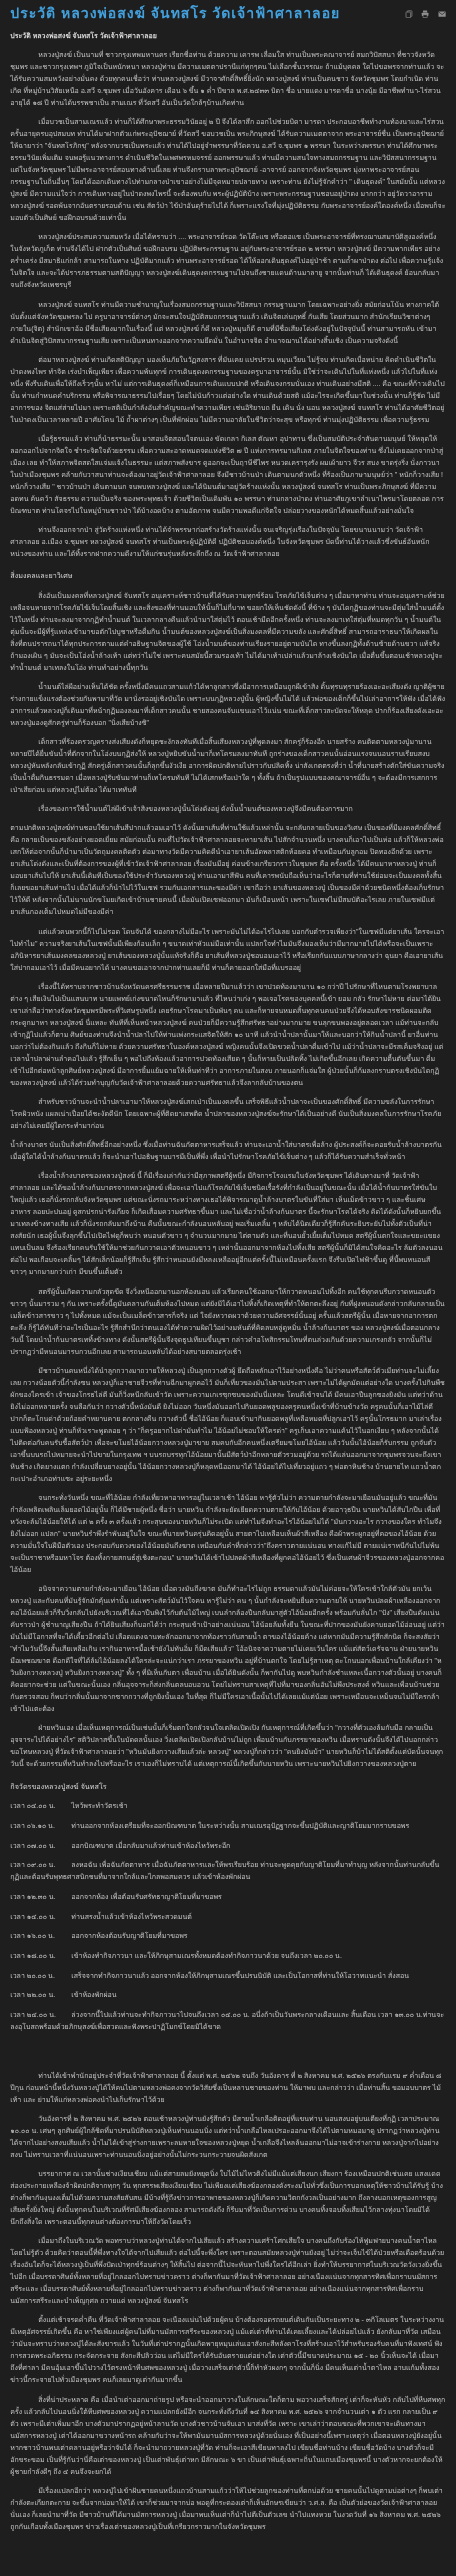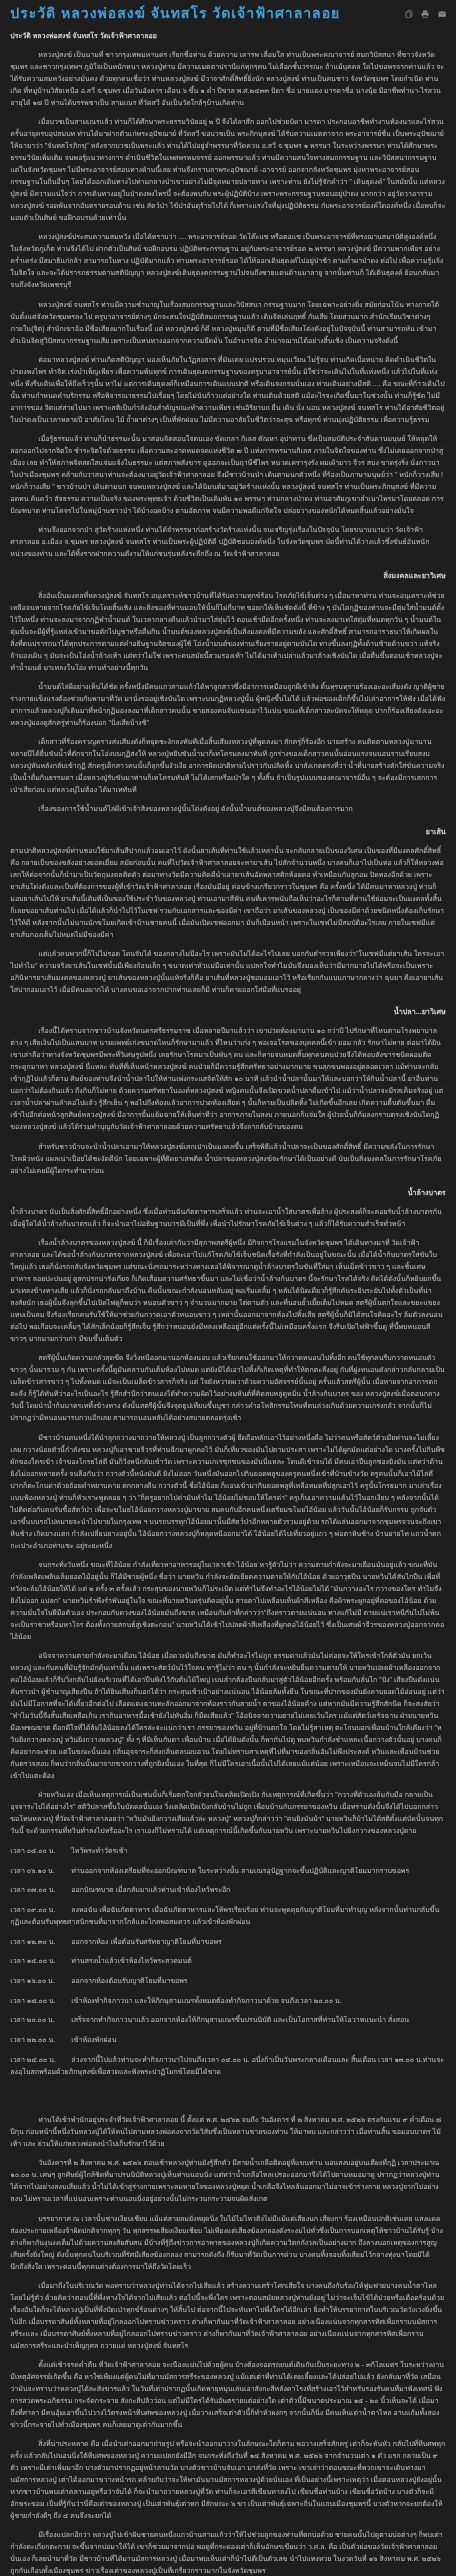--- a/index.html
+++ b/index.html
@@ -34,24 +34,23 @@
     font-size: 7px;
     line-height: 12px;
     margin: 7.2px 0;
     text-align: left;
   }
   .para.indent { text-indent: 28px; }
   .para.bold { font-weight: bold; color: #d9d9d9; }
   .sec-heading {
     font-size: 7.2px;
     line-height: 12px;
-    font-weight: bold;
+    font-weight: normal;
     color: #d9d9d9;
     margin: 10.3px 0 5.2px 0;
-    text-align: right;
   }
   .schedule-row { font-size: 7px; line-height: 12px; margin: 7.7px 0; }
   .sched-time { display: inline-block; min-width: 61px; }
   .spacer { height: 21.6px; }
 </style>
 </head>
 <body>
 
 <div class="page">
   <header class="page-header">
@@ -86,34 +85,32 @@
       <p class="para indent">หลวงปู่สงฆ์ประสบความสมหวัง เมื่อได้ทราบว่า .... พระอาจารย์รอด วัดโต๊ะแซ หรือตอแซ เป็นพระอาจารย์ที่ทรงฌานสมาบัติสูงองค์หนึ่ง ในจังหวัดภูเก็ต ท่านจึงได้ไป ฝากตัวเป็นศิษย์ ขอฝึกอบรม ปฏิบัติพระกรรมฐาน อยู่กับพระอาจารย์รอด ๒ พรรษา หลวงปู่สงฆ์ มีความพากเพียร อย่างคร่ำเคร่ง มีสมาธิแก่กล้า สามารถในทาง ปฏิบัติมากแล้ว ท่านพระอาจารย์รอด ได้ให้ออกเดินธุดงค์ไปอยู่ป่าช้า ตามถ้ำผาป่าดง ต่อไป เพื่อความรู้แจ้งในจิตใจ และจะได้ปรารภธรรมตามสติปัญญา หลวงปู่สงฆ์เดินธุดงคกรรมฐานไปจนถึงชายแดนด้านมาลายู จากนั้นท่านก็ ได้เดินธุดงค์ ย้อนกลับมาจนถึงจังหวัดเพชรบุรี</p>
       <p class="para indent">หลวงปู่สงฆ์ จนทสโร ท่านมีความชำนาญในเรื่องสมถกรรมฐานและวิปัสสนา กรรมฐานมาก โดยเฉพาะอย่างยิ่ง สมัยก่อนโน้น ทางภาคใต้นับตั้งแต่จังหวัดชุมพรลง ไป ครูบาอาจารย์ต่างๆ มักจะสนใจปฏิบัติสมถกรรมฐานแล้ว เดินจิตเล่นฤทธิ์ กันเสีย โดยส่วนมาก สำนักเรียนวิชาต่างๆ ภายใน(จิต) สำนักเขาอ้อ มีชื่อเสียงมากในเรื่องนี้ แต่ หลวงปู่สงฆ์ ก็ดี หลวงปู่หมุนก็ดี ตามที่มีชื่อเสียงโด่งดังอยู่ในปัจจุบันนี้ ท่านสามารถหัน เข้ามาดำเนินจิตสู่วิปัสสนากรรมฐานเสีย เพราะเป็นหนทางออกจากความยึดมั่น ในอำนาจจิต อำนาจฌานได้อย่างสิ้นเชิง เป็นความจริงดังนี้</p>
       <p class="para indent">ต่อมาหลวงปู่สงฆ์ ท่านเกิดสติปัญญา มองเห็นภัยในวัฏสงสาร ที่มันเคย แปรปรวน หมุนเวียน ไม่รู้จบ ท่านเกิดเบื่อหน่าย คิดดำเนินชีวิตในป่าดงพงไพร ทำจิต เร่งบำเพ็ญเพียร เพื่อความพ้นทุกข์ การเดินธุดงคกรรมฐานของครูบาอาจารย์นั้น มิใช่ว่าจะเดินไปในที่แห่งหนึ่ง แล้วไปในที่แห่งหนึ่ง พึงรีบเดินเพื่อให้ถึงเร็วๆนั้น หาไม่ แต่การเดินธุดงค์ก็เหมือนการเดินแบบปกติ หรือเดินจงกรมนั่นเอง ท่านเดินอย่างมีสติ .... คือ ขณะที่ก้าวเดินไปนั้น ท่านกำหนดคำบริกรรม หรือพิจารณาธรรมไปเรื่อยๆ โดยไม่นับก้าวแต่อย่างใด ท่านเดินด้วยสติ แม้อะไรจะเกิดขึ้นมาในช่วงนั้น ท่านก็รู้ชัด ไม่มีอาการของ จิตแส่ส่ายไปมา เพราะสติเป็นกำลังอันสำคัญขณะทำความเพียร เช่นอิริยาบถ ยืน เดิน นั่ง นอน หลวงปู่สงฆ์ จนทสโร ท่านได้อาศัยชีวิตอยู่ในป่าดงเป็นเวลาหลายปี อาศัยโคน ไม้ ถ้ำผาต่างๆ เป็นที่พักผ่อน ไม่มีความอาลัยในชีวิตว่าจะสุข หรือทุกข์ ท่านมุ่งปฏิบัติธรรม เพื่อความรู้ธรรม</p>
       <p class="para indent">เมื่อรู้ธรรมแล้ว ท่านก็นำธรรมะนั้น มาสอนจิตสอนใจตนเอง ขัดเกลา กิเลส ตัณหา อุปาทาน ซึ่งเป็นสมบัติประจำสันดานมนุษย์ ให้หลุดให้ลอกออกไปจากจิตใจ ชำระจิตใจด้วยธรรม เพื่อความสะอาดหมดจดแห่งชีวิต ๗ ปี แห่งการทรมานกิเลส ภายในจิตใจของท่าน ซึ่งไม่เคยออกจากป่าสู่เมือง เลย ทำให้สภาพจิตสดใสแจ่มแจ้งในธรรมะ แต่สภาพสังขาร ดูออกจะเป็นฤาษีชีไพร หนวดเครารุงรัง ผมเผ้ายาว จีวร สบง ขาดรุ่งริ่ง นั่งภาวนาในป่าเมืองชุมพร คล้ายกับวาสนาท่านจะต้องมาอยู่วัดเจ้าฟ้าศาลาลอย จึงมีชาวบ้านป่า เดินตามนกตัวหนึ่ง ที่ร้องเป็นภาษามนุษย์ว่า " หนักก็วางเสีย ! หนักก็วางเสีย " ชาวบ้านป่า เดินตามนก จนพบหลวงปู่สงฆ์ และได้นิมนต์มาอยู่วัดร้างแห่งนั้น หลวงปู่สงฆ์ จนทสโร ท่านเป็นพระภิกษุสงฆ์ ที่มีความอดทน ค้นคว้า สัจธรรม ความเป็นจริง ของพระพุทธเจ้า ด้วยชีวิตเป็นเดิมพัน ๑๐ พรรษา ท่ามกลางป่าดง ท่านอาศัยภูเขาลำเนาไพรมาโดยตลอด การบิณฑบาต ท่านโคจรไปในหมู่บ้านชาวป่า ได้บ้างอดบ้าง ตามอัตภาพ จนมีความพอดีแก่จิตใจ ปล่อยวางของหนักได้หมดสิ้นแล้วอย่างมั่นใจ</p>
       <p class="para indent">ท่านจึงออกจากป่า สู่วัดร้างแห่งหนึ่ง ท่านได้จำพรรษาก่อสร้างวัดร้างแห่งนั้น จนเจริญรุ่งเรืองในปัจจุบัน โดยขนานนามว่า วัดเจ้าฟ้าศาลาลอย อ.เมือง จ.ชุมพร หลวงปู่สงฆ์ จนทสโร ท่านเป็นพระผู้ปฏิบัติดี ปฏิบัติชอบองค์หนึ่ง ในจังหวัดชุมพร บัดนี้ท่านได้วางแล้วซึ่งขันธ์อันหนักหน่วงของท่าน และได้ทิ้งรากฝากความดีงามให้แก่ชนรุ่นหลังระลึกถึง ณ วัดเจ้าฟ้าศาลาลอย</p>
       <h2 class="sec-heading">สิ่งมงคลและยาวิเศษ</h2>
       <p class="para indent">สิ่งอันเป็นมงคลที่หลวงปู่สงฆ์ จันทสโร อนุเคราะห์ชาวบ้านที่ได้รับความทุกข์ร้อน โรคภัยไข้เจ็บต่าง ๆ เมื่อมาหาท่าน ท่านจะอนุเคราะห์ช่วยเหลือจนหายจากโรคภัยไข้เจ็บโดยสิ้นเชิง และสิ่งของที่ท่านมอบให้นั้นก็ไม่กี่บาท ขอยกให้เห็นชัดดังนี้ ที่ข้าง ๆ บันไดกุฏิของท่านจะมีตุ่มใส่น้ำมนต์ตั้งไว้ใบหนึ่ง ท่านจะลงมาจากกุฏิทำน้ำมนต์ ในเวลากลางคืนแล้วนำมาใส่ตุ่มไว้ ตอนเช้ามืดอีกครั้งหนึ่ง ท่านจะลงมาเทใส่ตุ่มที่หมดทุกวัน ๆ น้ำมนต์ในตุ่มนั้นจะมีผู้ที่รู้แหล่งเข้ามาขอตักไปบูชาหรือดื่มกิน น้ำมนต์ของหลวงปู่สงฆ์เป็นสิ่งมงคลที่มีความขลัง และศักดิ์สิทธิ์ สามารถอาราธนาให้เกิดผลในสิ่งที่ตนปรารถนาได้ทุกประการตามแต่คำอธิษฐานจิตของผู้ใช้ โอ่งน้ำมนต์ของท่านเรียงรายอยู่ตามบันได ทางขึ้นลงกุฏิทั้งด้านซ้ายด้านขวา แท้จริงถ้ามองเผิน ๆ มันจะเป็นโอ่งน้ำล้างเท้า แต่ทว่าไม่ใช่ เพราะคนสมัยนี้สวมรองเท้า ไม่ได้มาเท้าเปล่าแล้วมาล้างเชิงบันได เมื่อตื่นขึ้นตอนเช้าหลวงปู่จะทำน้ำมนต์ มาเทลงในโอ่ง ท่านทำอย่างนี้ทุกวัน</p>
       <p class="para indent">น้ำมนต์ไล่ผีอย่างเห็นได้ชัด ครั้งหนึ่งมีคนแถวสามแก้วได้พาลูกสาวซึ่งมีอาการเหมือนถูกผีเข้าสิง ดิ้นทุรนทุรายร้องเอะอะเสียงดัง ญาติผู้ชายร่างกายแข็งแรงต้องช่วยกันพามาที่วัด มานั่งรออยู่เชิงบันได เพราะบนกุฏิหลวงปู่นั้น ผู้หญิงขึ้นไม่ได้ แล้วพ่อของเด็กก็ขึ้นไปเล่าอาการให้ฟัง เมื่อได้ฟังอาการแล้วหลวงปู่ก็เดินมาที่หน้ากุฏิมองลงมาที่เด็กสาวคนนั้น ชายสองคนจับแขนเอาไว้แน่น ขณะที่เด็กสาวสะบัดจะให้หลุด ปากก็ร้องเสียงดังเอะอะ หลวงปู่มองดูสักครู่ท่านก็ร้องบอก "นิ่งเสียบ้างซิ"</p>
       <p class="para indent">เด็กสาวที่ร้องครวญครางส่งเสียงดังก็หยุดชะงักลงทันทีเมื่อสิ้นเสียงหลวงปู่ที่พูดลงมา สักครู่ก็ร้องอีก นายสร้าง คนติดตามหลวงปู่มานานหลายปีได้ยื่นขันน้ำที่ตักจากในโอ่งบนกุฏิส่งให้ หลวงปู่หยิบขันน้ำมาก็เทโครมลงมาทันที ถูกร่างของเด็กสาวคนนั้นอ่อนแรงจนนอนราบเรียบสงบ หลวงปู่หันหลังกลับเข้ากุฏิ สักครู่เด็กสาวคนนั้นก็ลุกขึ้นงัวเงีย อาการผิดปกติหายไปราวกับปลิดทิ้ง น่าสังเกตตรงที่ว่า น้ำที่นายสร้างตักใส่ขันความจริงเป็นน้ำดื่มกินธรรมดา เมื่อหลวงปู่รับขันมาท่านก็เทโครมทันที ไม่ได้เสกหรือเป่าใด ๆ ทั้งสิ้น ถ้าเป็นรูปแบบของคณาจารย์อื่น ๆ จะต้องมีการเสกการเป่าเสียก่อน แต่หลวงปู่ไม่ต้อง ได้มาเททันที</p>
       <p class="para indent">เรื่องของการใช้น้ำมนต์ไล่ผีเข้าเจ้าสิงของหลวงปู่นั้นโด่งดังอยู่ ดังนั้นน้ำมนต์ของหลวงปู่จึงมีคนต้องการมาก</p>
-      <h2 class="sec-heading">ยาเส้น</h2>
       <p class="para">ตามปกติหลวงปู่สงฆ์ท่านชอบใช้ยาเส้นสีปากแล้วอมเอาไว้ ดังนั้นยาเส้นที่ท่านใช้แล้วเหล่านั้น จะกลับกลายเป็นของวิเศษ เป็นของที่มีมงคลศักดิ์สิทธิ์ คือ กลายเป็นของขลังอย่างยอดเยี่ยม สมัยก่อนนั้น คนที่ไปวัดเจ้าฟ้าศาลาลอยจะหายาเส้น ไปสักจำนวนหนึ่ง บางคนก็เอาไปเป็นห่อ แล้วก็ให้หลวงพ่อเสกให้ต่อจากนั้นก็นำมาเป็นวัตถุมงคลติดตัว ต่อมาทางวัดมีความคิดดีนำเอายาเส้นอัดพลาสติกห้อยคอ ทำเหมือนกับลูกอม ปิดทองอีกด้วย เพราะยาเส้นโด่งดังและเป็นที่ต้องการของผู้ที่เข้าวัดเจ้าฟ้าศาลาลอย เรื่องมันมีอยู่ ค่อนข้างเกรียวกราวในชุมพร คือ ครั้งหนึ่ง ได้มีคนมาหาหลวงปู่ ท่านก็มอบยาเส้นไปให้ ยาเส้นนี้เดิมทีเป็นของใช้ประจำวันของหลวงปู่ ท่านเอามาสีฟัน คนที่เคารพนับถือเห็นว่าอะไรก็ตามที่ท่านใช้ย่อมจะเป็นมงคลทั้งสิ้น ก็เลยขอยาเส้นท่านไป เมื่อได้แล้วก็นำไปไว้ในเซฟ รวมกับเอกสารและของมีค่า เขาถือว่า ยาเส้นของหลวงปู่ เป็นของมีค่าด้วยชนิดหนึ่งต้องเก็บรักษาไว้ให้ดี หลังจากนั้นไม่นานนักขโมยเกิดเข้าบ้านชายคนนี้ เมื่อมันเปิดเซฟออกมา มันก็เบือนหน้า เพราะในเซฟไม่มีสมบัติอะไรเลย ภายในเซฟมีแต่ยาเส้นกองเต็มไปหมดไม่มีของมีค่า</p>
       <p class="para indent">แต่แล้วคนพวกนี้ก็ไปไม่รอด โดนจับได้ ของกลางไม่มีอะไร เพราะมันไม่ได้อะไรไปเลย บอกกับตำรวจเพียงว่า"ในเซฟมีแต่ยาเส้น ใครจะเอาไปทำไม" ความจริงยาเส้นในเซฟนั้นมีเพียงก้อนเล็ก ๆ ขนาดเท่าหัวแม่มือเท่านั้น แปลกใจทำไมมันจึงมองเห็นว่ามีมากมายไปได้หรือจะเป็นเพราะอภินิหารยาเส้นมงคลของหลวงปู่ ยาเส้นของหลวงปู่นั้นแท้จริงก็คือ ยาเส้นที่หลวงปู่ชอบอมเอาไว้ หรือเรียกกันแบบภาษากลางว่า ฉุนยา คือเอายาเส้นใส่ปากอมเอาไว้ เมื่อมีคนอยากได้ บางคนขอเอาจากปากท่านเลยก็มี ท่านก็คายออกใส่มือที่แบรออยู่</p>
-      <h2 class="sec-heading">น้ำปลา...ยาวิเศษ</h2>
       <p class="para indent">เรื่องนี้ได้ทราบจากชาวบ้านจังหวัดนครศรีธรรมราช เมื่อหลายปีมาแล้วว่า เขาปวดท้องมานาน ๑๐ กว่าปี ไปรักษาที่ไหนตามโรงพยาบาลต่าง ๆ เสียเงินไปเป็นแสนบาท นายแพทย์เก่งขนาดไหนก็รักษามาแล้ว ที่ไหนว่าเก่ง ๆ พอเจอโรคของบุคคลนี้เข้า ยอม กลัว รักษาไม่หาย ต่อมาได้ยินเขาเล่าลือว่าทางจังหวัดชุมพรมีพระที่วิเศษรูปหนึ่ง เคยรักษาโรคมาเป็นพันๆ คน และก็หายจนหมดสิ้นทุกคนคนป่วยจึงได้หอบสังขารชนิดผอมติดกระดูกมาหา หลวงปู่สงฆ์ นี่แหละ ทันทีที่เห็นหน้าหลวงปู่สงฆ์ คนป่วยก็มีความรู้สึกศรัทธาอย่างมากมาย ขนลุกขนพองอยู่ตลอดเวลา แม้ท่านจะกลับเข้ากุฏิไปแล้วก็ตาม ศิษย์ของท่านจึงนำน้ำปลาไปให้ท่านเพ่งกระแสจิตให้สัก ๑๐ นาที แล้วนำน้ำปลานั้นมาให้และบอกว่าให้กินน้ำปลานี้ ยาอื่นท่านบอกว่าไม่ต้องกินแล้ว ถึงกินก็ไม่หาย ด้วยความศรัทธาในองค์หลวงปู่สงฆ์ หญิงคนนั้นจึงเปิดขวดน้ำปลาดื่มเข้าไป แม้ว่าน้ำปลาจะมีรสเค็มจริงอยู่ แต่เวลาน้ำปลาผ่านลำคอไปแล้ว รู้สึกเย็น ๆ พอไปถึงท้องแล้วอาการปวดท้องเสียด ๆ นั้นก็หายเป็นปลิดทิ้ง ไม่เกิดขึ้นอีกเลย เกิดความตื้นตันขึ้นมา ดื่มเข้าไปอีกต่อหน้าลูกศิษย์หลวงปู่สงฆ์ มีอาการยิ้มแย้มฉายให้เห็นท่าทีว่า อาการภายในสงบ ภายนอกก็แจ่มใส ผู้ป่วยนั้นก็ก้มลงกราบตรงเชิงบันไดกุฏิของหลวงปู่สงฆ์ แล้วได้ร่วมทำบุญกับวัดเจ้าฟ้าศาลาลอยด้วยความศรัทธาแล้วจึงลากลับบ้านของตน</p>
       <p class="para indent">สำหรับชาวบ้านจะนำน้ำปลาเอามาให้หลวงปู่สงฆ์เสกเป่าเป็นมงคลขึ้น เสร็จพิธีแล้วน้ำปลาจะเป็นของศักดิ์สิทธิ์ มีความขลังในการรักษาโรคผิวหนัง แผลเน่าเปื่อยได้ชะงัดดีนัก โดยเฉพาะผู้ที่ติดยาเสพติด น้ำปลาของหลวงปู่สงฆ์จะรักษาได้เป็นอย่างดี นับเป็นสิ่งมงคลในการรักษาโรคภัยอย่างไม่เคยมีผู้ใดกระทำมาก่อน</p>
-      <h2 class="sec-heading">น้ำล้างบาตร</h2>
       <p class="para">น้ำล้างบาตร นับเป็นสิ่งศักดิ์สิทธิ์อีกอย่างหนึ่ง ซึ่งเมื่อท่านฉันภัตตาหารเสร็จแล้ว ท่านจะเอาน้ำใส่บาตรเพื่อล้าง ผู้ประสงค์ก็จะคอยรับน้ำล้างบาตรกัน เมื่อผู้ใดได้น้ำล้างก้นบาตรแล้ว ก็จะนำเอาไปอธิษฐานบารมีเป็นที่พึ่ง เพื่อนำไปรักษาโรคภัยไข้เจ็บต่าง ๆ แล้วก็ได้รับความสำเร็จทั่วหน้า</p>
       <p class="para indent">เรื่องน้ำล้างบาตรของหลวงปู่สงฆ์ นี้ ก็มีเรื่องเล่ากันว่ามีสุภาพสตรีผู้หนึ่ง มีกิจการโรงแรมในจังหวัดชุมพร ได้เดินทางมาที่ วัดเจ้าฟ้าศาลาลอย และได้ขอน้ำล้างก้นบาตรจากหลวงปู่สงฆ์ เพื่อจะเอาไปแก้โรคภัยไข้เจ็บชนิดเรื้อรังที่กำลังเป็นอยู่ในขณะนั้น เมื่อได้น้ำก้นบาตรใส่ขันใบใหญ่แล้ว เธอก็นั่งรถกลับจังหวัดชุมพร แต่ขณะนั่งรถมาระหว่างทางเธอได้พิจารณาดูน้ำล้างบาตรในขันที่ใส่มา เห็นเม็ดข้าวขาว ๆ และชิ้นเศษอาหาร ลอยปะปนอยู่ ดูสกปรกน่ารังเกียจ ก็เกิดเสื่อมความศรัทธาขึ้นมา และไม่เชื่อว่าน้ำล้างก้นบาตร นี้จะรักษาโรคได้จริง คิดได้ดังนั้นก็หยิบยกขึ้นมาเทลงข้างทางเสีย แล้วก็นั่งรถกลับมาถึงบ้าน คืนนั้นขณะกำลังนอนหลับอยู่ พอเริ่มเคลิ้ม ๆ หลับได้นิดเดียวก็รู้สึกคันระยิบระยับไปทั้งตัวเป็นที่น่าสงสัยนัก เธอผู้นั้นจึงลุกขึ้นไปเปิดไฟดูก็พบว่า หนอนตัวขาว ๆ จำนวนมากมาย ไต่ตามตัว และที่นอนยั้วเยี้ยเต็มไปหมด สตรีผู้นั้นตกใจและขยะแขยงแทบเป็นลม จึงร้องเรียกคนรับใช้ให้มาช่วยกันกวาดเอาตัวหนอนขาว ๆ เหล่านั้นออกมาจากห้องไปทิ้งเสีย สตรีผู้นั้นก็มิได้สนใจคิดอะไร ล้มตัวลงนอนต่อไป พอเกือบจะเคลิ้มๆ ได้สักเล็กน้อยก็รู้สึกเจ็บ รู้สึกว่าหนอนยังมีหลงเหลืออยู่อีกแต่ครั้งนี้ไม่เหมือนครั้งแรก จึงรีบเปิดไฟฟ้าขึ้นดู ที่นี้พบหนอนสีขาวๆ มากมายกว่าเก่า มีขนขึ้นเต็มตัว</p>
       <p class="para indent">สตรีผู้นั้นเกิดความกลัวสุดขีด จึงวิ่งหนีออกมานอกห้องนอน แล้วเรียกคนใช้ออกมาให้กวาดหนอนไปทิ้งอีก คนใช้ทุกคนรีบกวาดหนอนตัวขาวๆ นั้นมารวม ๆ กัน เพราะครั้งนี้ดูมันคลานกันเต็มห้องไปหมด แต่ยังมิได้เอาไปทิ้งก็เกิดเหตุที่ทำให้ตกตะลึงอยู่ กับที่ฝูงหนอนดังกล่าวกลับกลายเป็นเมล็ดข้าวสารขาว ๆ ไปทั้งหมด แม้จะเป็นเมล็ดข้าวสารก็จริง แต่ ใจยังหวาดผวาด้วยความอัศจรรย์นั้นอยู่ ครั้นแล้วสตรีผู้นั้น เมื่อหายจากอาการตกตะลึง ก็รู้ได้ทันทีว่าอะไรเป็นอะไร รู้สึกสำนึกว่าตนเองได้ทำความผิดไว้อย่างมหันต์ที่คิดลบหลู่ดูหมิ่น น้ำล้างก้นบาตร ของ หลวงปู่สงฆ์เมื่อตอนกลางวันนี้ โดยนำน้ำก้นบาตรเททิ้งข้างทาง ดังนั้นสตรีผู้นั้นจึงจุดธูปเทียนขึ้นบูชา กล่าวคำอโหสิกรรมโทษที่ตนล่วงเกินด้วยความเกรงกลัว จากนั้นก็ไม่ปรากฏว่ามีหนอนมารบกวนอีกเลย สามารถนอนหลับได้อย่างสบายตลอดรุ่งเช้า</p>
       <p class="para indent">มีชาวบ้านคนหนึ่งได้นำลูกกวางมาถวายให้หลวงปู่ เป็นลูกกวางตัวผู้ ยึดถือหลักเอาไว้อย่างหนึ่งคือ ไม่ว่าคนหรือสัตว์ตัวเมียท่านจะไม่เลี้ยงเลย กวางน้อยตัวนี้กำลังซน หลวงปู่ก็เอาชายจีวรที่ท่านฉีกมาผูกคอไว้ มันก็เที่ยวของมันไปตามประสา เพราะไม่ได้ผูกมัดแต่อย่างใด บางครั้งไปกินพืชผักของใครเข้า เจ้าของโกรธไล่ตี มันก็วิ่งหนีกลับเข้าวัด เพราะความเกเรซุกซนของมันนี่แหละ โดนดีเข้าจนได้ มีคนเอาปืนลูกซองยิงมัน แต่ทว่าด้าน ยิงไม่ออกหลายครั้ง จนลือกันว่า กวางตัวนี้หนังมันดี ยิงไม่ออก วันหนึ่งมันออกไปกินยอดพลูของครูคนหนึ่งเข้าที่บ้านข้างวัด ครูคนนั้นก็เอาไม้ไล่ตี ปากก็ตะโกนด่าด้วยถ้อยคำหยาบคาย ตกกลางคืน กวางตัวนี้ ชื่อไอ้น้อย ก็แอบเข้ามากินยอดพลูที่เหลือหมดที่ปลูกเอาไว้ ครูนั้นโกรธมาก มาเล่าเรื่องแบบฟ้องหลวงปู่ ท่านก็หัวเราะพูดลอย ๆ ว่า "ก็ครูอยากไปด่ามันทำไม ไอ้น้อยไม่ชอบให้ใครด่า" ครูเก็บเอาความแค้นไว้ในอกเงียบ ๆ หลังจากนั้นได้ไปติดต่อกับคนรับซื้อสัตว์ป่า เพื่อจะขโมยไอ้น้อยกวางหลวงปู่มาขาย สมคบกับอีกคนหนึ่งเตรียมขโมยไอ้น้อย แล้ววันนั้นไอ้น้อยก็รับกรรม ถูกจับตัวเอาขึ้นบนรถไปหมายจะนำไปขายในกรุงเทพ ฯ บนรถบรรทุกไอ้น้อยมานั้นมีสัตว์ป่าอีกหลายตัวรวมอยู่ด้วย รถได้แล่นออกมาจากชุมพรจวนจะถึงเขาหินช้าง เกิดยางแตก กำลังเปลี่ยนยางอยู่นั้น ไอ้น้อยกวางหลวงปู่ก็หลุดหนีออกมาได้ ไอ้น้อยได้ไปเที่ยวอยู่แถว ๆ พ่อตาหินช้าง บ้านยายไท แถวน้ำตกกะเปาะอำเภอท่าแซะ อยู่ระยะหนึ่ง</p>
       <p class="para indent">จนกระทั่งวันหนึ่ง ขณะที่ไอ้น้อย กำลังเที่ยวหาอาหารอยู่ในเวลาเช้า ไอ้น้อย หารู้ตัวไม่ว่า ความตายกำลังจะมาเยือนมันอยู่แล้ว ขณะที่มันกำลังเพลิดเพลินเล็มยอดไม้อยู่นั้น ก็ได้มีชายผู้หนึ่ง ชื่อว่า นายหวิน กำลังจะยัดเยียดความตายให้กับไอ้น้อย ด้วยอาวุธปืน นายหวินได้สับไกปืน เพื่อที่หวังจะล้มไอ้น้อยให้ได้ แต่ ๒ ครั้ง ๓ ครั้งแล้ว กระสุนของนายหวินก็ไม่ระเบิด แต่ทำไมจึงทำอะไรไอ้น้อยไม่ได้ "มันกวางอะไร กวางของใคร ทำไมจึงยิงไม่ออก แปลก" นายหวินรำพึงรำพันอยู่ในใจ ขณะที่นายหวินครุ่นคิดอยู่นั้น สายตาไปเหลือบเห็นผ้าสีเหลือง คือผ้าพระผูกอยู่ที่คอของไอ้น้อย ด้วยความมั่นใจในฝีมือตัวเอง ประกอบกับดวงของไอ้น้อยมันถึงฆาต เหมือนกับคำที่กล่าวว่า"ถึงคราวตายแน่นอน ทางแก้ไม่มี ตายแน่เราหนีกันไปไม่พ้น จะเป็นราชาหรือมหาโจร ต้องทิ้งกายสกนธ์สู่เชิงตะกอน" นายหวินได้เข้าไปปลดผ้าสีเหลืองที่ผูกคอไอ้น้อยไว้ ซึ่งเป็นเศษผ้าจีวรของหลวงปู่ออกจากคอไอ้น้อย</p>
       <p class="para indent">อนิจจาความตายกำลังจะมาเยือน ไอ้น้อย เมื่อดวงมันถึงฆาต มันก็ทำอะไรไม่ถูก ธรรมดาแล้วมันไม่ค่อยจะให้ใครเข้าใกล้ตัวมัน ยกเว้น หลวงปู่ และกับคนที่มันรู้จักมักคุ้นเท่านั้น แต่เพราะสัตว์มันไว้ใจคน หารู้ไม่ว่า คน ๆ นั้นกำลังจะหยิบยื่นความตายให้ นายหวินปลดผ้าเหลืองออกจากคอไอ้น้อยแล้วก็รีบวิ่งกลับไปยังบริเวณที่ได้เอาปืนพิงไว้กับต้นไม้ใหญ่ เบนลำกล้องปืนกลับมาสู่ตัวไอ้น้อยอีกครั้ง พร้อมกับลั่นไก "ปัง" เสียงปืนดังแน่นคับราวป่า ผู้ชำนาญเสียงปืน ถ้าได้ยินเสียงก็บอกได้ว่า กระสุนเข้าเป้าอย่างแน่นอน ไอ้น้อยล้มทั้งยืน ในขณะที่ปากของมันยังคาบยอดไม้อ่อนอยู่ แต่ว่ามันไม่มีโอกาสที่จะได้เคี้ยวอีกต่อไป เลือดแดงฉานทะลักออกมาจากท้องราวกับสายน้ำ ตาของไอ้น้อยค้าง แต่หากมันมีความรู้สึกสักนิด ก็จะสงสัยว่า "ทำไมวันนี้จึงสั้นเสียเหลือเกิน เรากินอาหารมื้อเช้ายังไม่ทันอิ่ม ก็มืดเสียแล้ว" โอ้อนิจจาความตายไม่เคยเว้นใคร แม้แต่สัตว์เดรัจฉาน ฝ่ายนายหวิน มือเพชฌฆาต ดีอกดีใจที่ได้ล้มไอ้น้อยลงได้ใครล่ะจะแน่กว่าเรา ภรรยาของหวิน อยู่ที่บ้านตกใจ โดยไม่รู้สาเหตุ ตะโกนบอกเพื่อนบ้านใกล้เคียงว่า "หวินยิงกวางหลวงปู่ หวินยิงกวางหลวงปู่" ทั้ง ๆ ที่มิเห็นกับตา เพื่อนบ้าน เมื่อได้ยินดังนั้น ก็พากันไปดู พบหวินกำลังชำแหละเนื้อกวางตัวนั้นอยู่ บางคนก็คิดอยากจะช่วย แต่ในขณะนั้นเอง กลิ่นอุจจาระก็ส่งกลิ่นตลบอบอวน โดยไม่ทราบสาเหตุที่ไปที่มาของกลิ่นอันไม่พึงประสงค์ หวินและเพื่อนบ้านช่วยกันตรวจสอบ ก็พบว่ากลิ่นนั้นมาจากซากกวางที่ถูกยิงนั้นเอง ในที่สุด ก็ไม่มีใครเอาเนื้อนั้นไปได้เลยแม้แต่น้อย เพราะเหมือนจะเหม็นจนไม่มีใครกล้าเข้าไปแตะต้อง</p>
       <p class="para indent">ฝ่ายหวินเอง เมื่อเห็นเหตุการณ์เป็นเช่นนั้นก็เริ่มตกใจกลัวจนใจเตลิดเปิดเปิง กับเหตุการณ์ที่เกิดขึ้นว่า "กวางที่ตัวเองล้มกับมือ กลายเป็นอุจจาระไปได้อย่างไร" สติวิปลาสขึ้นในบัดดลนั้นเอง วิ่งเตลิดเปิดเปิงกลับบ้านไม่ถูก เพื่อนบ้านกับภรรยาของหวิน เมื่อทราบดังนั้นจึงได้ไปบอกกล่าวขอโทษหลวงปู่ ที่วัดเจ้าฟ้าศาลาลอยว่า "หวินมันยิงกวางเสียแล้วล่ะ หลวงปู่" หลวงปู่ก็กล่าวว่า "คนยิงมันบ้า" นายหวินก็บ้าไม่ได้สติตั้งแต่บัดนั้นจนทุกวันนี้ จะด้วยกรรมที่หวินทำลงไปหรืออะไร เราเองก็ไม่ทราบได้ แต่เหตุการณ์นี้เกิดขึ้นกับนายหวิน เพราะนายหวินไปยิงกวางของหลวงปู่ตาย</p>
+      <h2 class="sec-heading">กิจวัตรของหลวงปู่สงฆ์ จันทสโร</h2>
       <div class="schedule-row"><span class="sched-time">เวลา ๐๔.๐๐ น.</span><span class="sched-text">ไหว้พระทำวัตรเช้า</span></div>
       <div class="schedule-row"><span class="sched-time">เวลา ๐๖.๑๐ น.</span><span class="sched-text">ท่านออกจากห้องเตรียมที่จะออกบิณฑบาต ในระหว่างนั้น สามเณรอุปัฏฐากจะขึ้นปฏิบัติและญาติโยมมากราบขอพร</span></div>
       <div class="schedule-row"><span class="sched-time">เวลา ๐๗.๐๐ น.</span><span class="sched-text">ออกบิณฑบาต เมื่อกลับมาแล้วท่านเข้าห้องไหว้พระอีก</span></div>
       <div class="schedule-row"><span class="sched-time">เวลา ๐๙.๐๐ น.</span><span class="sched-text">ลงหอฉัน เพื่อฉันภัตตาหาร เมื่อฉันภัตตาหารและให้พรเรียบร้อย ท่านจะพูดคุยกับญาติโยมที่มาทำบุญ หลังจากนั้นท่านกลับขึ้นกุฏิและต้อนรับพุทธศาสนิกชนที่มาจากใกล้และไกลพอสมควร แล้วเข้าห้องพักผ่อน</span></div>
       <div class="schedule-row"><span class="sched-time">เวลา ๑๒.๓๐ น.</span><span class="sched-text">ออกจากห้อง เพื่อต้อนรับศรัทธาญาติโยมที่มาขอพร</span></div>
       <div class="schedule-row"><span class="sched-time">เวลา ๑๔.๐๐ น.</span><span class="sched-text">ท่านสรงน้ำแล้วเข้าห้องไหว้พระสวดมนต์</span></div>
       <div class="schedule-row"><span class="sched-time">เวลา ๑๖.๐๐ น.</span><span class="sched-text">ออกจากห้องต้อนรับญาติโยมที่มาขอพร</span></div>
       <div class="schedule-row"><span class="sched-time">เวลา ๑๘.๐๐ น.</span><span class="sched-text">เข้าห้องทำกิจภาวนา และให้ภิกษุสามเณรทั้งหมดต้องทำกิจภาวนาด้วย จนถึงเวลา ๒๐.๐๐ น.</span></div>
       <div class="schedule-row"><span class="sched-time">เวลา ๒๐.๐๐ น.</span><span class="sched-text">เสร็จจากทำกิจภาวนาแล้ว ออกจากห้องให้ภิกษุสามเณรขึ้นปรนนิบัติ และเป็นโอกาสที่ท่านให้โอวาทแนะนำ สั่งสอน</span></div>
       <div class="schedule-row"><span class="sched-time">เวลา ๒๒.๐๐ น.</span><span class="sched-text">เข้าห้องพักผ่อน</span></div>

